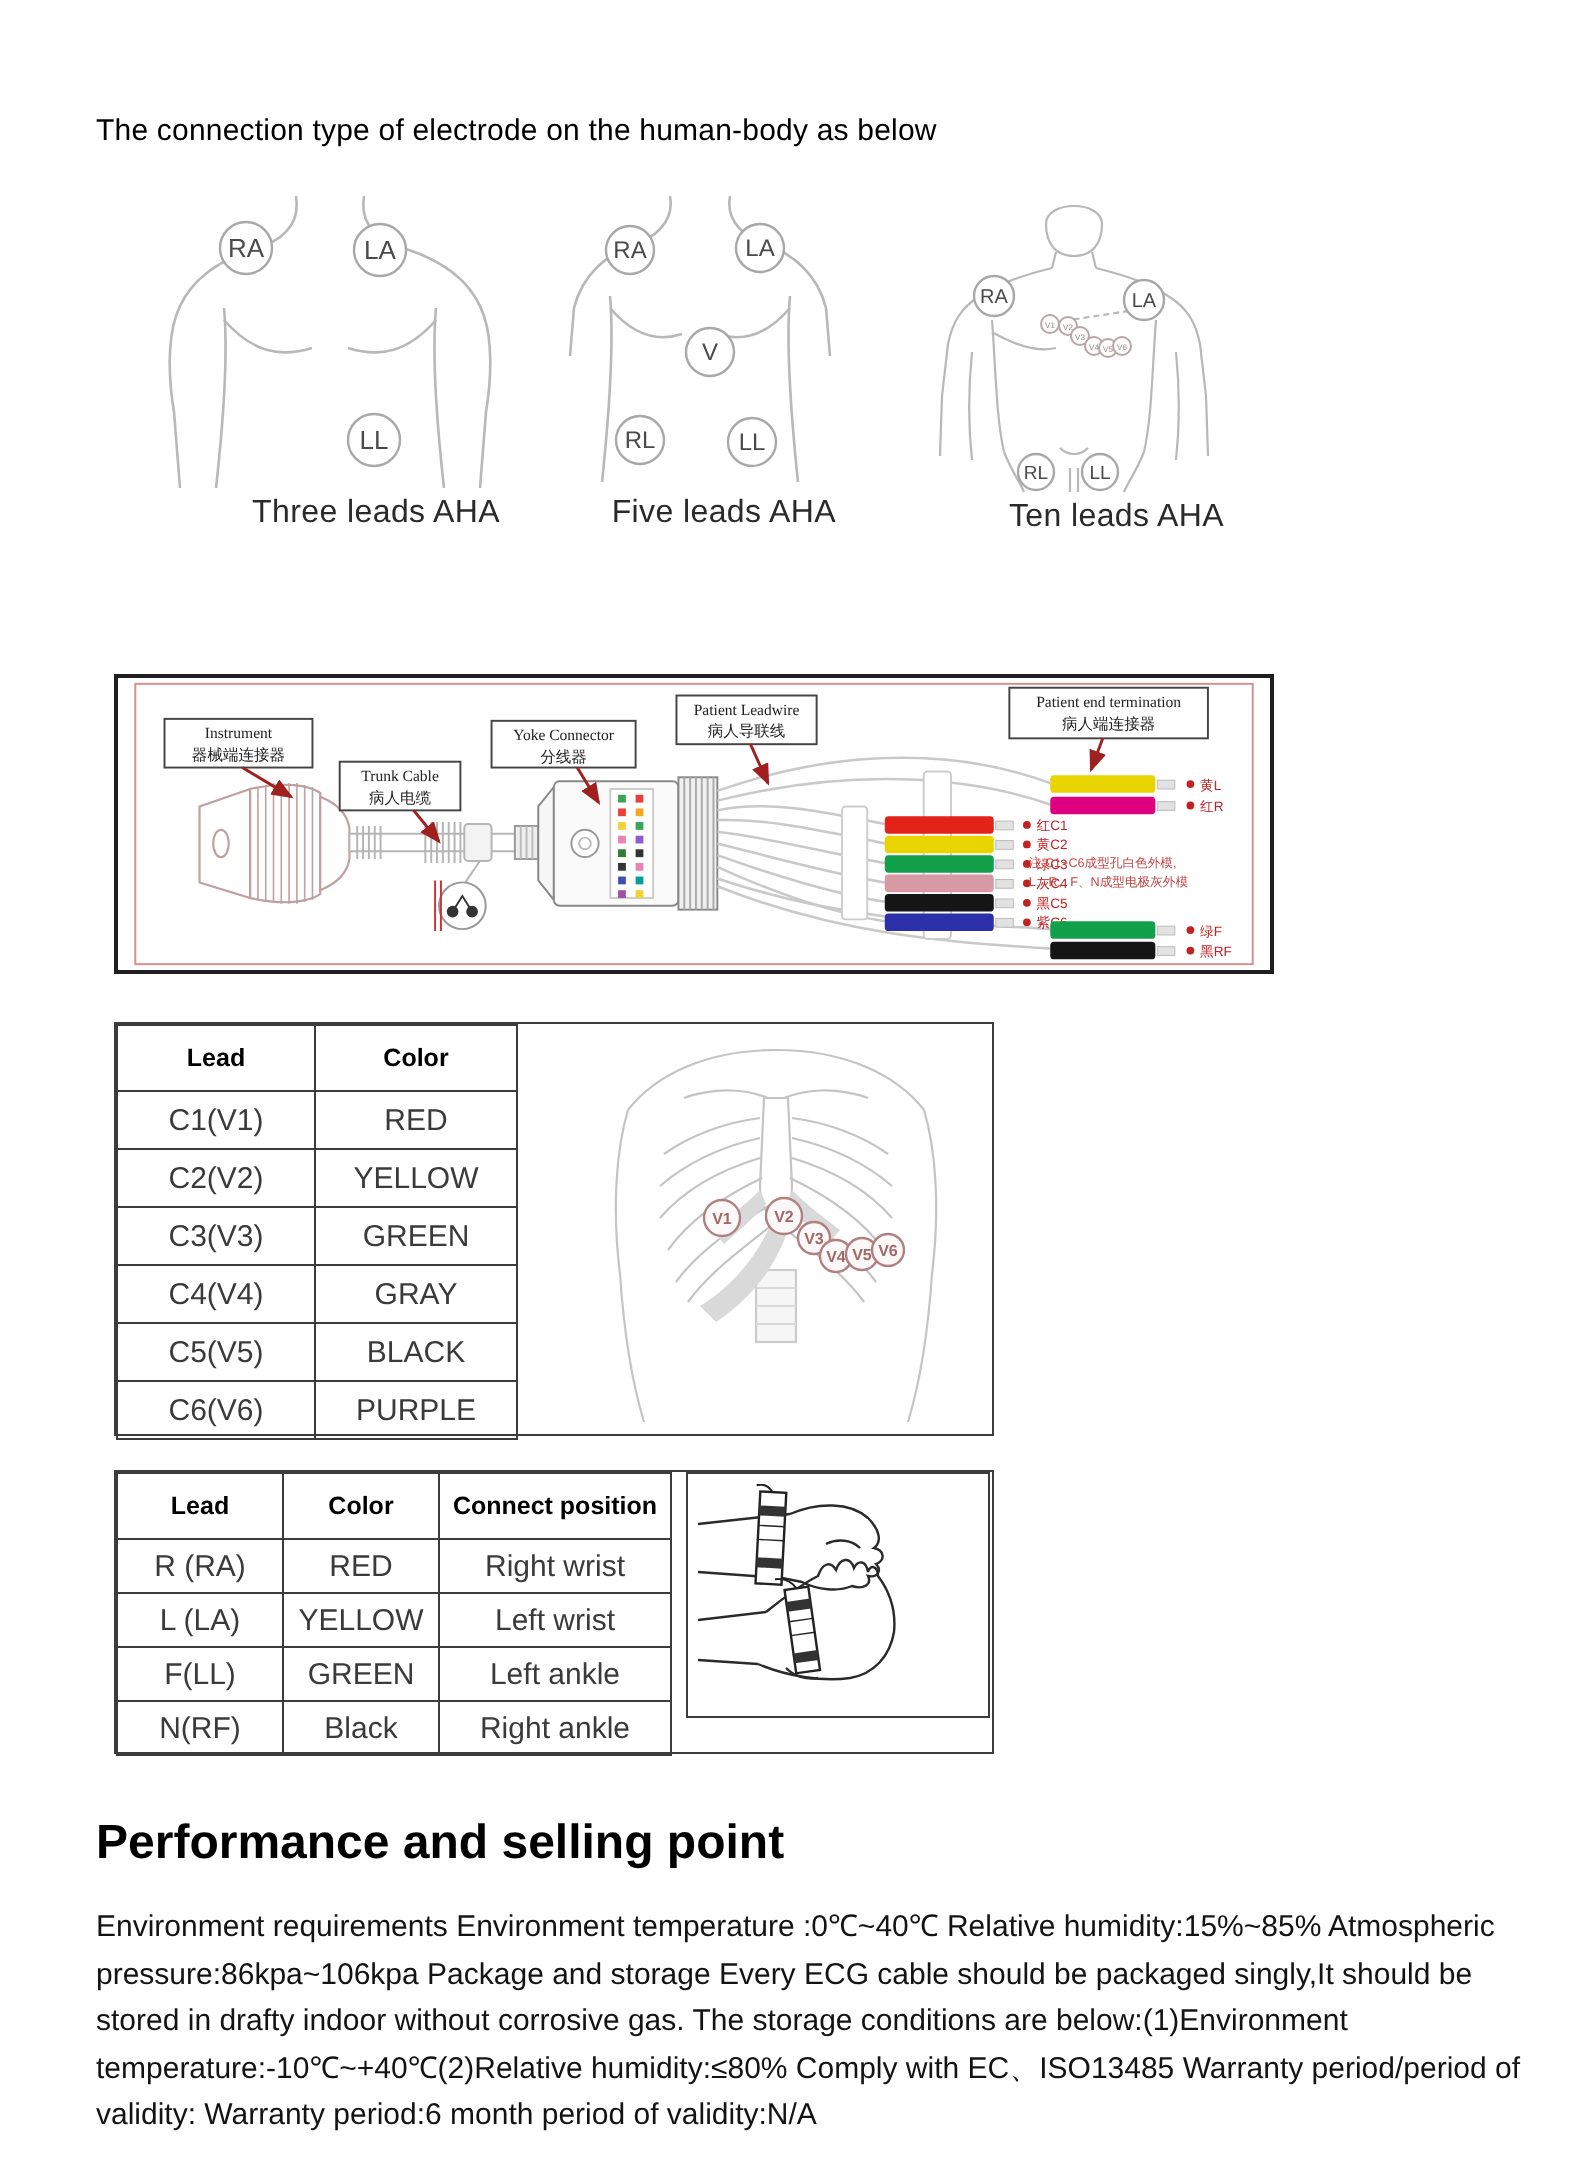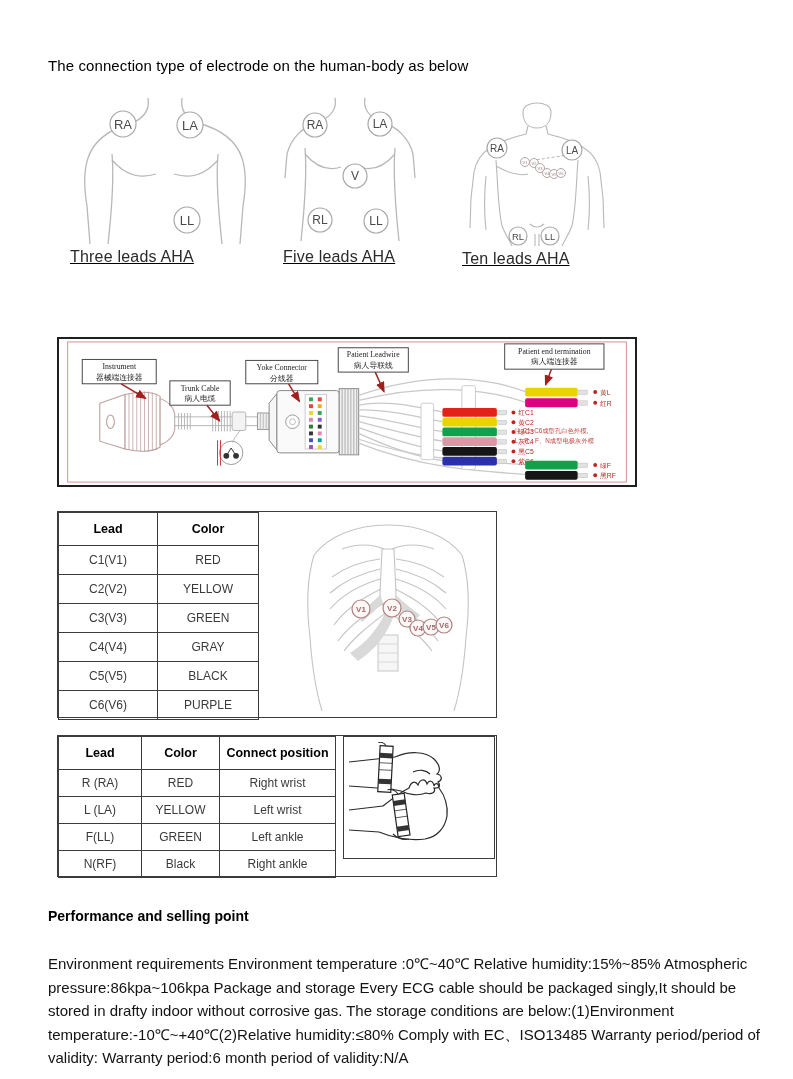--- a/index.html
+++ b/index.html
@@ -1,38 +1,38 @@
 <!DOCTYPE html>
 <html><head>
 <meta charset="utf-8">
 <style>
   html,body{margin:0;padding:0;background:#fff;}
   .page{position:relative;width:793px;height:1079px;background:#ffffff;overflow:hidden;
         font-family:"Liberation Sans",sans-serif;color:#000;}
   .h1{position:absolute;left:48px;top:57px;font-size:15px;font-weight:normal;letter-spacing:.1px;}
   .h2{position:absolute;left:48px;top:305px;font-size:15px;font-weight:bold;}
-  .h3{position:absolute;left:48px;top:908px;font-size:14px;font-weight:bold;}
+  .h3{position:absolute;left:48px;top:908px;font-size:24px;font-weight:bold;}
   .para{position:absolute;left:48px;top:952px;width:714px;font-size:15px;line-height:23.5px;color:#131313;}
 
-  .fig{position:absolute;text-align:left;text-decoration:underline;}
+  .fig{position:absolute;text-align:right;}
   .fig .cap{font-size:16px;color:#2a2a2a;margin-top:2px;letter-spacing:.2px;}
   .fig svg{display:block;margin:0 auto;}
 
   .cablebox{position:absolute;left:57px;top:337px;width:580px;height:150px;border:2px solid #1f1f1f;
             box-sizing:border-box;background:#fff;}
   .cablebox svg{display:block;width:576px;height:146px;}
 
   .region{position:absolute;border:1px solid #3c3c3c;box-sizing:border-box;background:#fff;}
   .box1{left:57px;top:511px;width:440px;height:207px;}
   .box2{left:57px;top:735px;width:440px;height:142px;}
 
   table.tbl{border-collapse:collapse;table-layout:fixed;padding-left:11px;}
   table.tbl th,table.tbl td{border:1px solid #3c3c3c;text-align:center;vertical-align:middle;padding:0;}
   table.tbl th{font-size:12.5px;font-weight:bold;color:#000;height:32px;}
-  table.tbl td{font-size:12px;color:#3a3a3a;}
+  table.tbl td{font-size:15px;color:#3a3a3a;}
   .tbl1 td{height:28px;}
   .tbl2 td{height:26px;}
   .tbl1{width:200px;}
   .tbl2{width:277px;}
 
   .ribcage{position:absolute;left:226px;top:3px;}
   .limb-imgbox{position:absolute;left:285px;top:0px;width:152px;height:123px;border:1px solid #3c3c3c;
                box-sizing:border-box;background:#fff;}
   .limb-imgbox svg{display:block;margin:5px auto 0 auto;}
 

